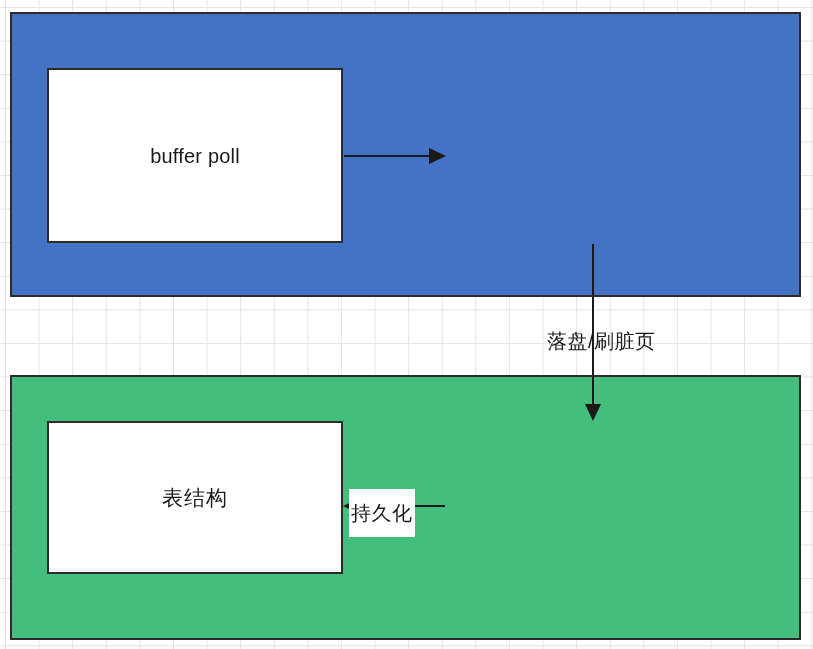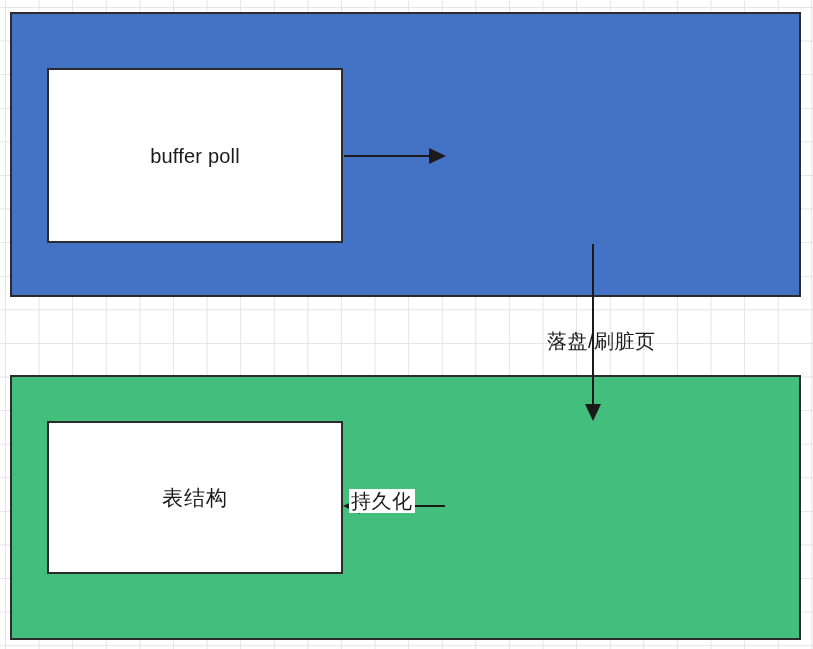--- a/index.html
+++ b/index.html
@@ -92,21 +92,21 @@
   #label-flush {
     left: 547px;
     top: 315px;
     background: transparent;
     margin-top: 15px;
   }
   #label-persist {
     left: 349px;
     top: 489px;
     background: #ffffff;
-    padding: 1px 2px;
+    padding: 13px 2px;
     text-align: right;
   }
 </style>
 </head>
 <body>
 
 <div id="canvas" style="background-color: rgb(255, 255, 255); background-image: linear-gradient(to right, rgb(228, 228, 228) 1px, transparent 1px), linear-gradient(rgb(228, 228, 228) 1px, transparent 1px);">
 
   <div class="group-box" id="blue-group" style="background: rgb(68, 114, 196);"></div>
 

